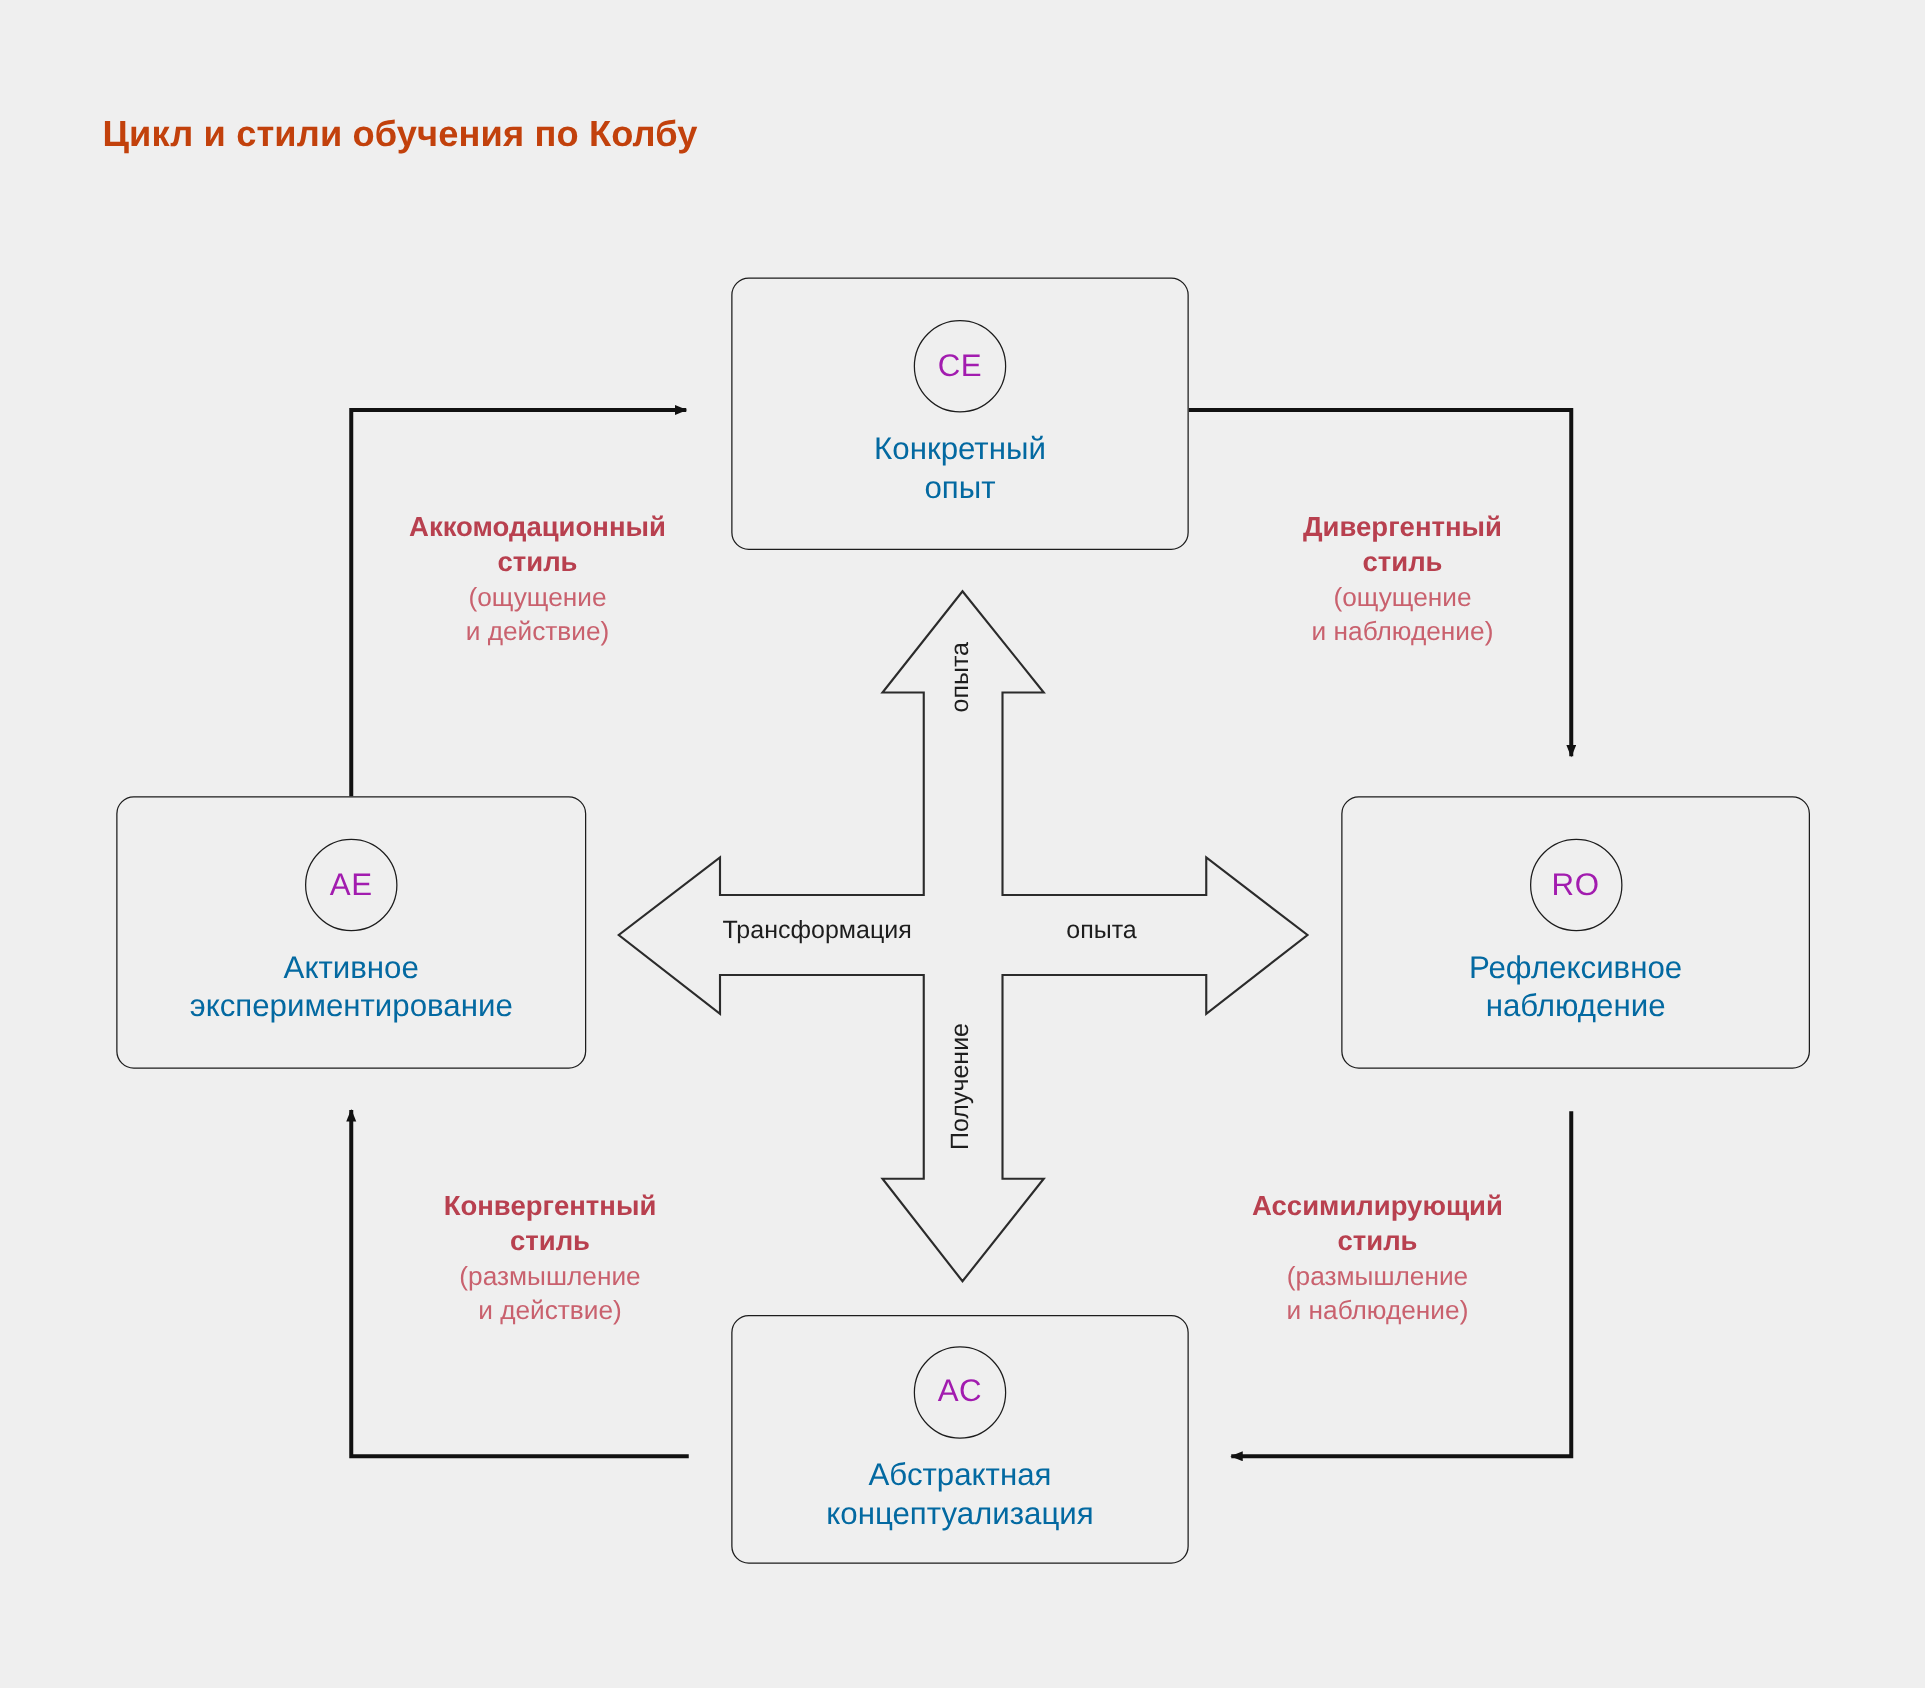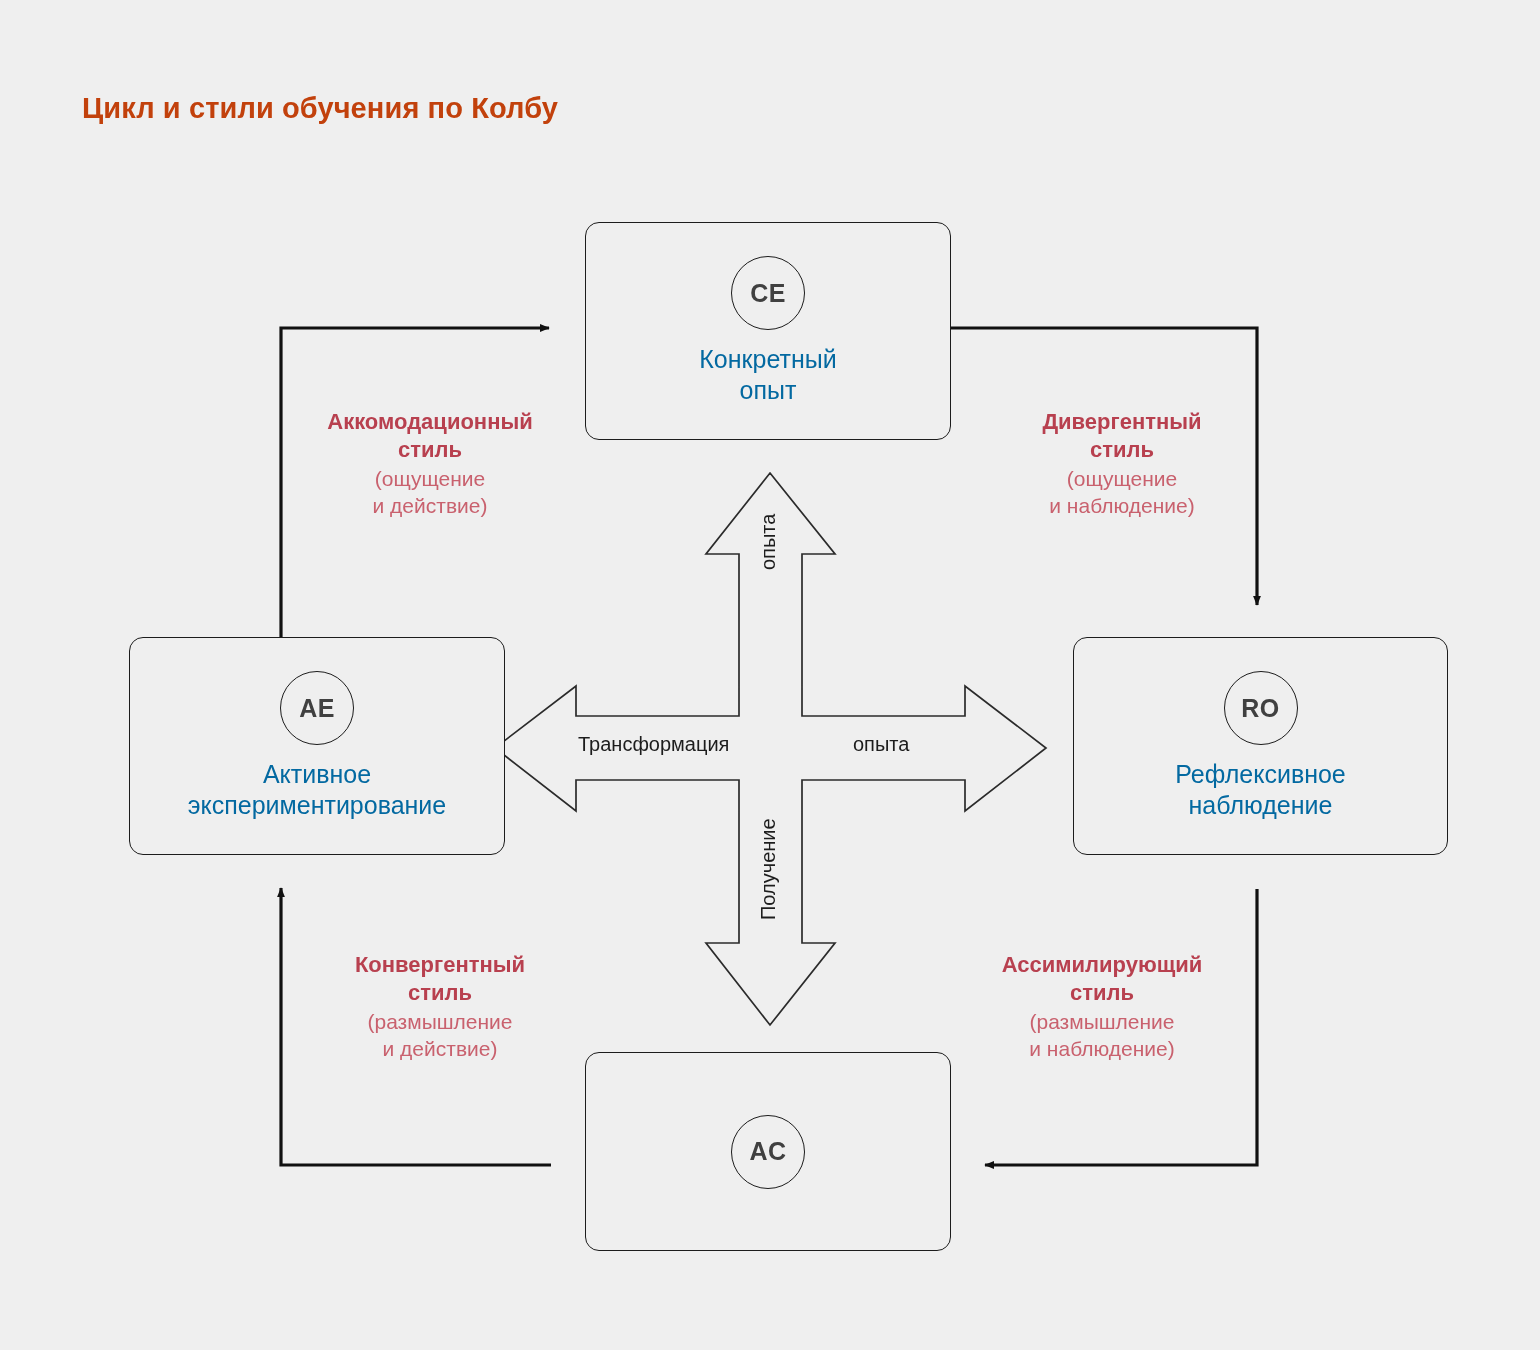--- a/index.html
+++ b/index.html
@@ -48,36 +48,36 @@
   }
   .node-circle {
     width: 72px;
     height: 72px;
     border: 1.8px solid #1c1c1c;
     border-radius: 50%;
     display: flex;
     align-items: center;
     justify-content: center;
     font-size: 25px;
-    font-weight: bold;
-    color: #404040;
+    font-weight: normal;
+    color: #a21caf;
     letter-spacing: 0.5px;
     background: transparent;
   }
   .node-label {
     margin-top: 14px;
     font-size: 25px;
     line-height: 1.24;
     color: #0369a1;
     text-align: center;
     white-space: pre-line;
   }
 
   #box-ce { left: 585px;  top: 222px;  width: 366px; height: 218px; }
-  #box-ae { left: 93px;   top: 637px;  width: 376px; height: 218px; margin-left: 36px; }
+  #box-ae { left: 93px;   top: 637px;  width: 376px; height: 218px; }
   #box-ro { left: 1073px; top: 637px;  width: 375px; height: 218px; }
   #box-ac { left: 585px;  top: 1052px; width: 366px; height: 199px; }
 
   
   .style-label {
     position: absolute;
     text-align: center;
     width: 300px;
     line-height: 1.28;
   }
@@ -181,20 +181,22 @@
 </div>
 
 <div class="node-box" id="box-ro">
   <div class="node-circle">RO</div>
   <div class="node-label">Рефлексивное
 наблюдение</div>
 </div>
 
 <div class="node-box" id="box-ac">
   <div class="node-circle">AC</div>
+  <div class="node-label">Абстрактная
+концептуализация</div>
 </div>
 
 <div class="style-label" id="label-accom">
   <span class="style-name">Аккомодационный
 стиль</span>
   <span class="style-detail">(ощущение
 и действие)</span>
 </div>
 
 <div class="style-label" id="label-diver">

